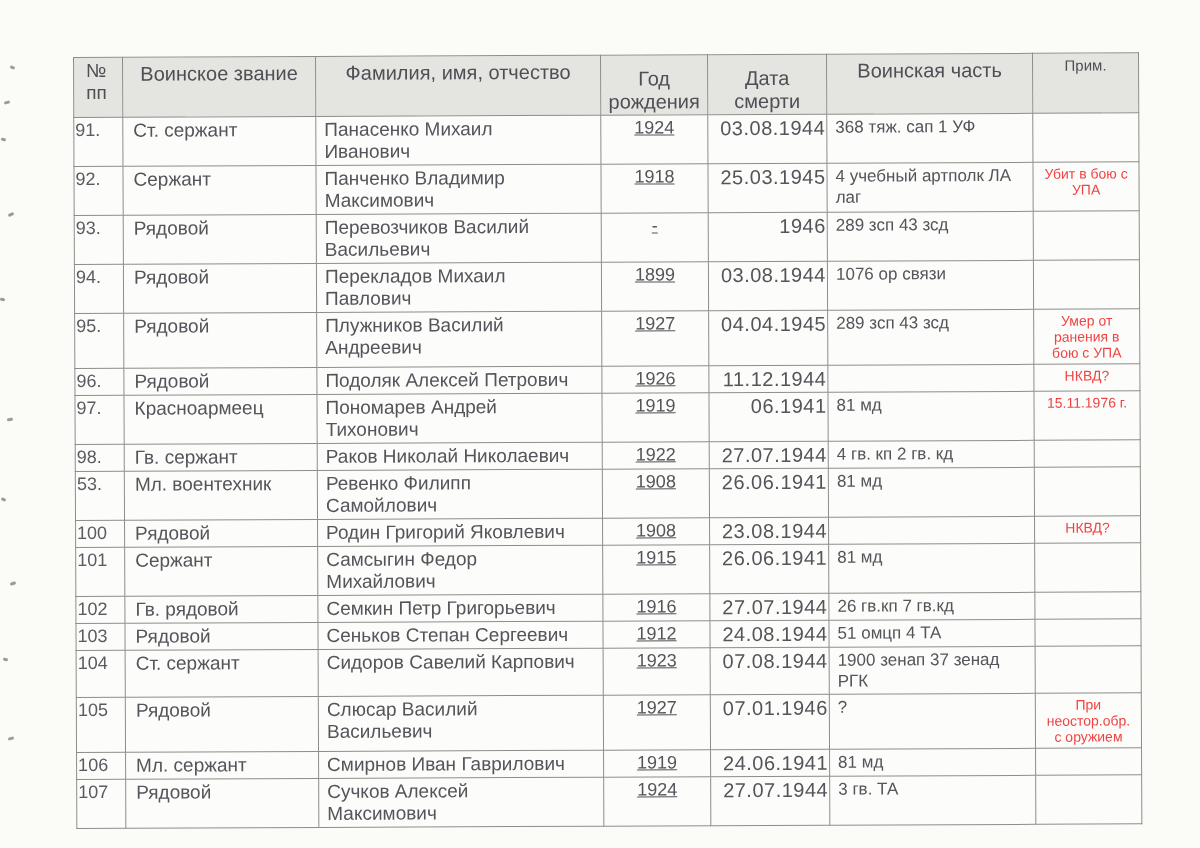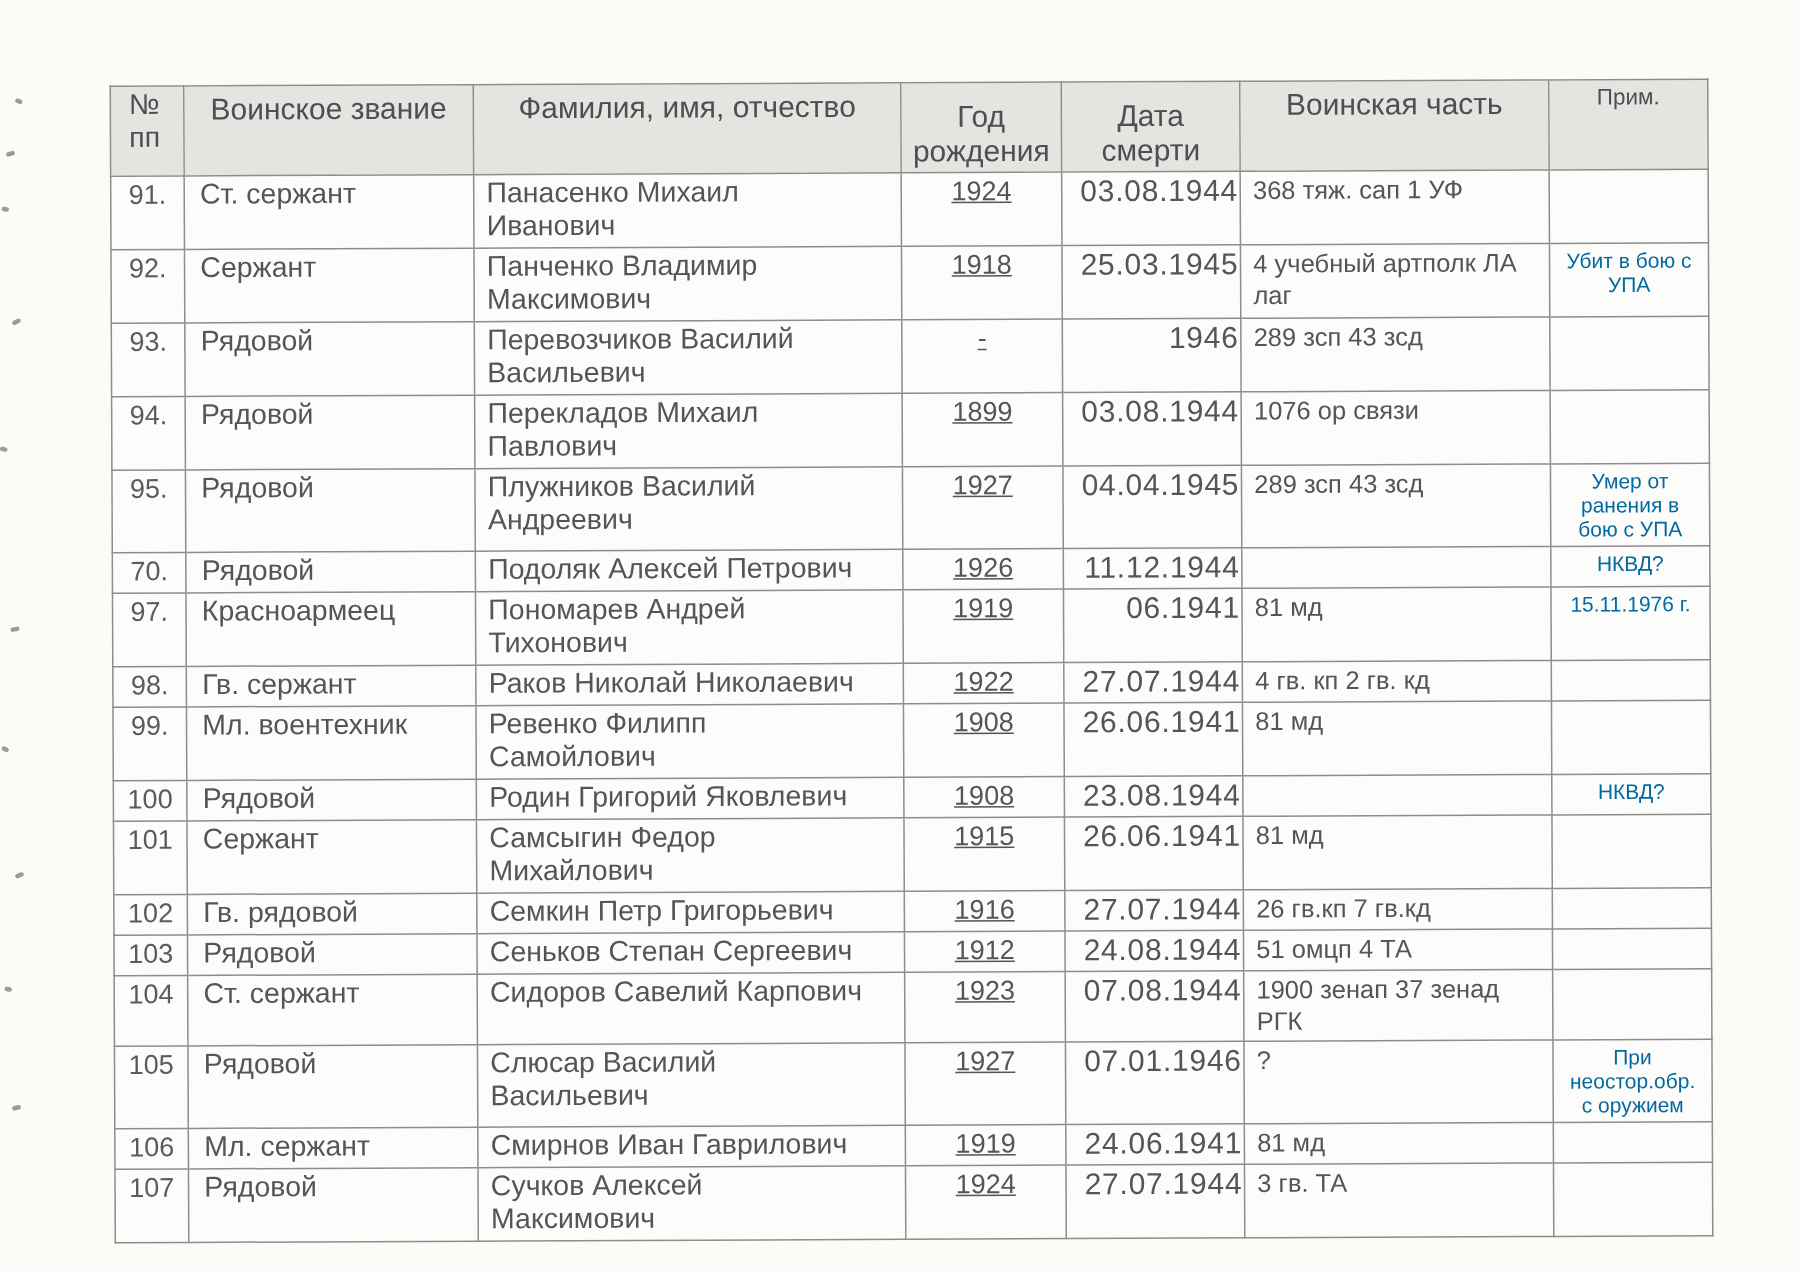--- a/index.html
+++ b/index.html
@@ -38,27 +38,27 @@
   thead th{
     background:#e4e4e0;
     font-weight:normal;
     color:#4e4e55;
     height:46px;
   }
   .h-num{font-size:19px;text-align:left;padding:2px 0 2px 12px;line-height:22px;}
   .h-rank,.h-name,.h-unit{font-size:20px;text-align:center;padding-top:5px;}
   .h-birth,.h-death{font-size:20px;text-align:center;line-height:23px;padding-top:12px;}
   .h-note{font-size:15px;text-align:center;padding-top:3px;}
-  .c-num{font-size:18px;text-align:center;padding:2px 1px;color:#5a5a60;}
+  .c-num{font-size:18px;padding:2px 1px;color:#5a5a60;}
   .c-rank{font-size:19px;padding:2px 4px 2px 10px;line-height:22px;}
   .c-name{font-size:19px;padding:2px 4px 2px 8px;line-height:22px;}
   .c-birth{font-size:18px;text-align:center;padding-top:2px;text-decoration:underline;}
   .c-death{font-size:20px;text-align:right;padding-top:2px;letter-spacing:0.5px;}
   .c-unit{font-size:17px;padding:2px 4px 2px 8px;line-height:21px;}
-  .c-note{font-size:14px;text-align:center;padding:3px 3px;line-height:16px;color:#0369a1;}
+  .c-note{font-size:14px;text-align:center;padding:3px 3px;line-height:16px;color:#ef4444;}
   tbody tr{height:24px;}
   
   .speck{
     position:absolute;
     background:#4c4c50;
     opacity:0.55;
     border-radius:2px;
   }
 </style>
 </head>
@@ -150,21 +150,21 @@
         <td class="c-name">Плужников Василий
 Андреевич</td>
         <td class="c-birth">1927</td>
         <td class="c-death">04.04.1945</td>
         <td class="c-unit">289 зсп 43 зсд</td>
         <td class="c-note">Умер от
 ранения в
 бою с УПА</td>
       </tr>
       <tr>
-        <td class="c-num">70.</td>
+        <td class="c-num">96.</td>
         <td class="c-rank">Рядовой</td>
         <td class="c-name">Подоляк Алексей Петрович</td>
         <td class="c-birth">1926</td>
         <td class="c-death">11.12.1944</td>
         <td class="c-unit"></td>
         <td class="c-note">НКВД?</td>
       </tr>
       <tr>
         <td class="c-num">97.</td>
         <td class="c-rank">Красноармеец</td>
@@ -178,21 +178,21 @@
       <tr>
         <td class="c-num">98.</td>
         <td class="c-rank">Гв. сержант</td>
         <td class="c-name">Раков Николай Николаевич</td>
         <td class="c-birth">1922</td>
         <td class="c-death">27.07.1944</td>
         <td class="c-unit">4 гв. кп 2 гв. кд</td>
         <td class="c-note"></td>
       </tr>
       <tr>
-        <td class="c-num">99.</td>
+        <td class="c-num">53.</td>
         <td class="c-rank">Мл. воентехник</td>
         <td class="c-name">Ревенко Филипп
 Самойлович</td>
         <td class="c-birth">1908</td>
         <td class="c-death">26.06.1941</td>
         <td class="c-unit">81 мд</td>
         <td class="c-note"></td>
       </tr>
       <tr>
         <td class="c-num">100</td>

